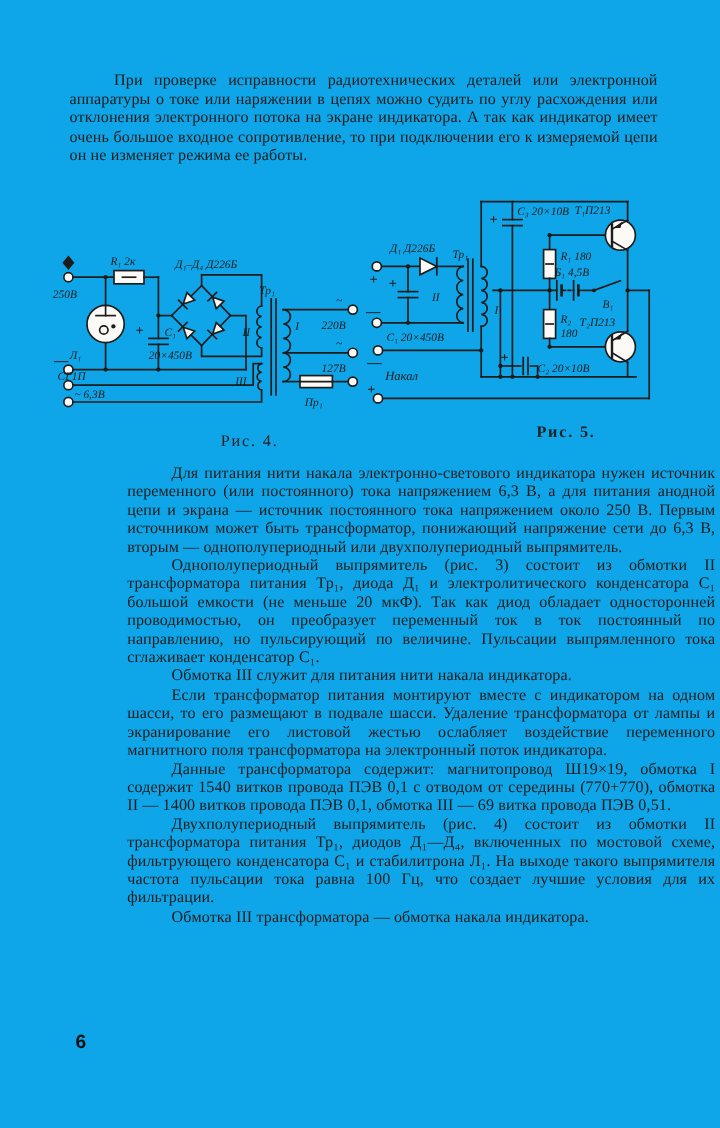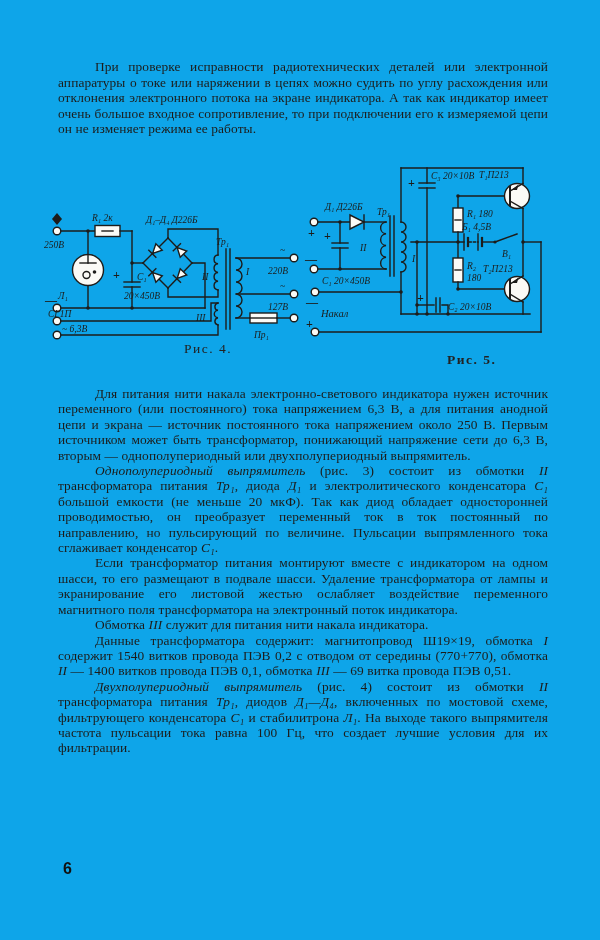--- a/index.html
+++ b/index.html
@@ -8,23 +8,23 @@
     background:#0ea5e9; overflow:hidden;
     font-family:"Liberation Serif","DejaVu Serif",serif;
     color:#1d1c1a;
     padding-left:48px;
   }
   .textblock {
     position:absolute; left:58px; width:490px;
     text-align:justify; font-size:13.4px; letter-spacing:0.1px;
   }
   #intro-block { top:59px; line-height:15.6px; }
-  #body-block  { top:386px; line-height:15.4px; }
+  #body-block  { top:386px; line-height:15.4px;margin-left:48px; }
   .textblock p { margin:0; text-indent:37px; }
-  .it { font-style:italic; }
+  .it { }
   .caption {
     position:absolute; font-size:13.5px; letter-spacing:1.5px; color:#222;
   }
   #pageno {
     position:absolute; left:63px; top:860px;
     font-family:"Liberation Sans","DejaVu Sans",sans-serif;
     font-weight:bold; font-size:16px; color:#111;
   }
   svg { position:absolute; overflow:visible; }
   svg text {
@@ -271,26 +271,27 @@
       <text x="169" y="123">180</text>
       <text x="185" y="114">Т₂П213</text>
       <text x="119" y="144" class="sign">+</text>
       <text x="150" y="152">С₂ 20×10В</text>
       <text x="8" y="148" class="sign">—</text>
       <text x="23" y="159" style="font-size:10.5px">Накал</text>
       <text x="8" y="170" class="sign">+</text>
     </g>
   </svg>
 
-  <div class="caption" style="left:184px; top:341px;">Рис. 4.</div>
+  <div class="caption" style="left:184px; top:360px;">Рис. 4.</div>
   <div class="caption" style="left:447px; top:352px;font-weight:bold;">Рис. 5.</div>
 
   <div id="body-block" class="textblock">
     <p><span>Для питания нити накала электронно-светового индикатора нужен источник переменного (или постоянного) тока напряжением 6,3 В, а для питания анодной цепи и экрана — источник постоянного тока напряжением около 250 В. Первым источником может быть трансформатор, понижающий напряжение сети до 6,3 В, вторым — однополупериодный или двухполупериодный выпрямитель.</span></p>
     <p><span class="it">Однополупериодный выпрямитель</span><span> (рис. 3) состоит из обмотки </span><span class="it">II</span><span> трансформатора питания </span><span class="it">Тр₁</span><span>, диода </span><span class="it">Д₁</span><span> и электролитического конденсатора </span><span class="it">С₁</span><span> большой емкости (не меньше 20 мкФ). Так как диод обладает односторонней проводимостью, он преобразует переменный ток в ток постоянный по направлению, но пульсирующий по величине. Пульсации выпрямленного тока сглаживает конденсатор </span><span class="it">С₁</span><span>.</span></p>
+    <p><span>Обмотка </span><span class="it">III</span><span> служит для питания нити накала индикатора.</span></p>
     <p><span>Если трансформатор питания монтируют вместе с индикатором на одном шасси, то его размещают в подвале шасси. Удаление трансформатора от лампы и экранирование его листовой жестью ослабляет воздействие переменного магнитного поля трансформатора на электронный поток индикатора.</span></p>
-    <p><span>Обмотка </span><span class="it">III</span><span> служит для питания нити накала индикатора.</span></p>
-    <p><span>Данные трансформатора содержит: магнитопровод Ш19×19, обмотка </span><span class="it">I</span><span> содержит 1540 витков провода ПЭВ 0,2 с отводом от середины (770+770), обмотка </span><span class="it">II</span><span> — 1400 витков провода ПЭВ 0,1, обмотка </span><span class="it">III</span><span> — 69 витка провода ПЭВ 0,51.</span></p>
+    <p><span>Данные трансформатора содержит: магнитопровод Ш19×19, обмотка </span><span class="it">I</span><span> содержит 1540 витков провода ПЭВ 0,1 с отводом от середины (770+770), обмотка </span><span class="it">II</span><span> — 1400 витков провода ПЭВ 0,1, обмотка </span><span class="it">III</span><span> — 69 витка провода ПЭВ 0,51.</span></p>
     <p><span class="it">Двухполупериодный выпрямитель</span><span> (рис. 4) состоит из обмотки </span><span class="it">II</span><span> трансформатора питания </span><span class="it">Тр₁</span><span>, диодов </span><span class="it">Д₁—Д₄</span><span>, включенных по мостовой схеме, фильтрующего конденсатора </span><span class="it">С₁</span><span> и стабилитрона </span><span class="it">Л₁</span><span>. На выходе такого выпрямителя частота пульсации тока равна 100 Гц, что создает лучшие условия для их фильтрации.</span></p>
+    <p><span>Обмотка </span><span class="it">III</span><span> трансформатора — обмотка накала индикатора.</span></p>
   </div>
 
   <div id="pageno">6</div>
 </div>
 
 </body></html>

